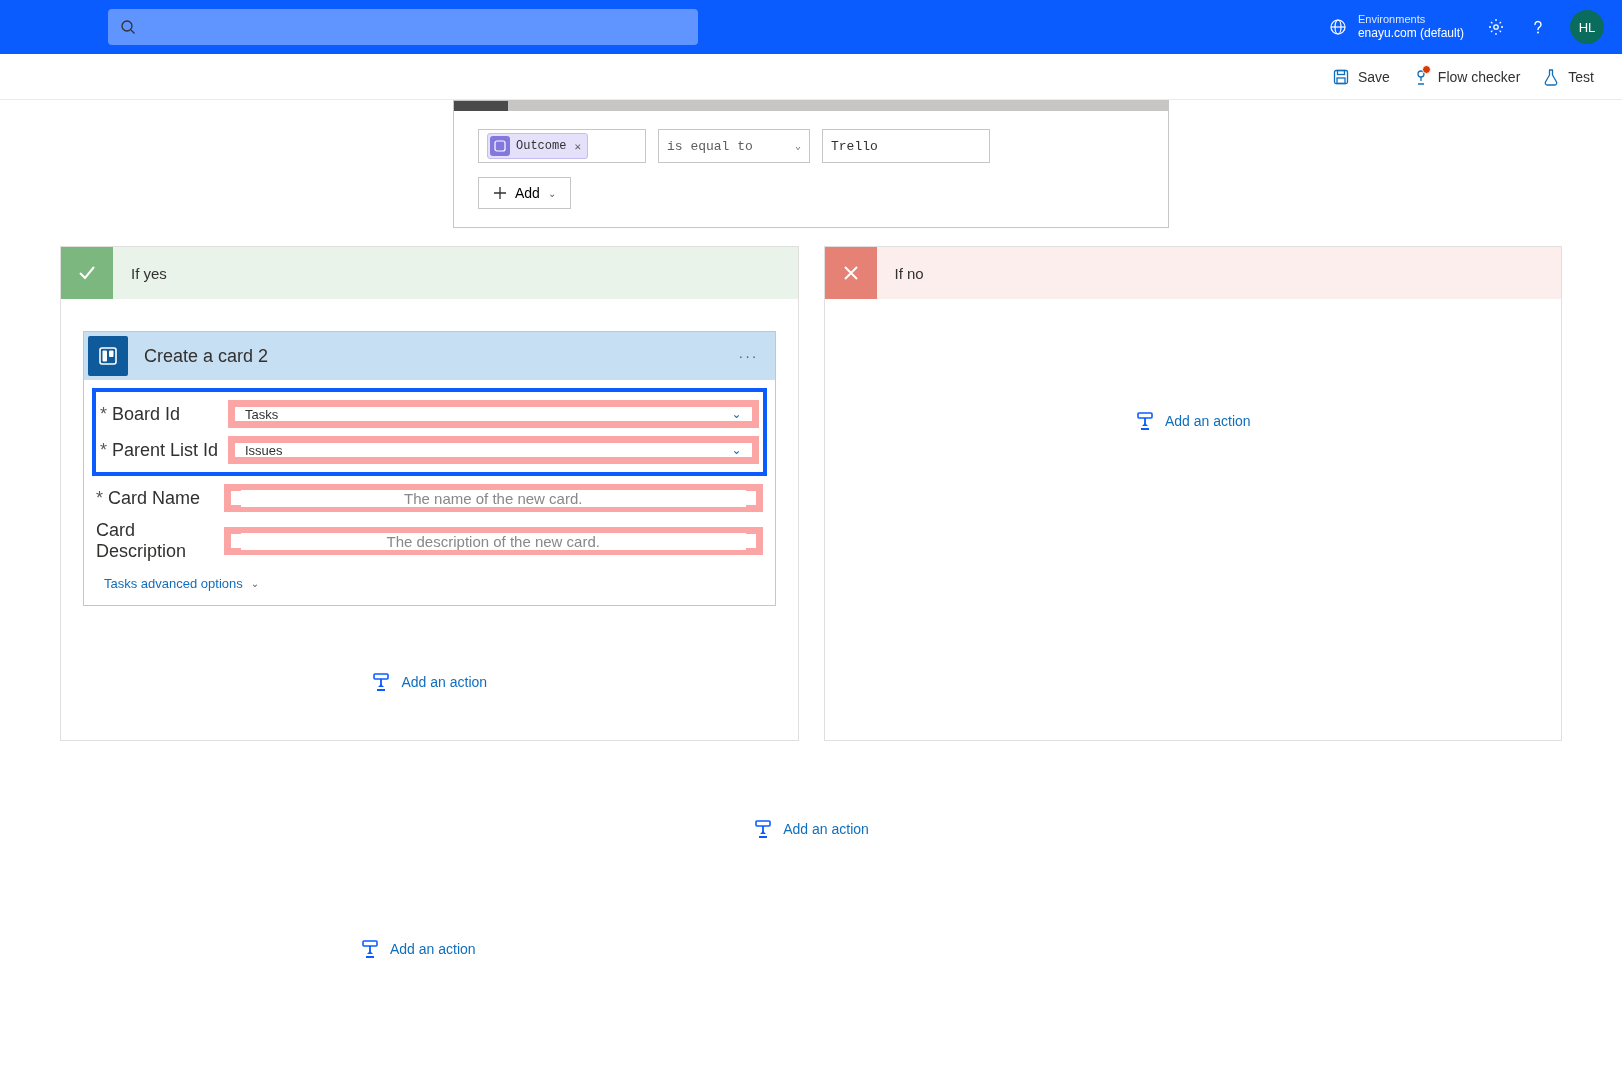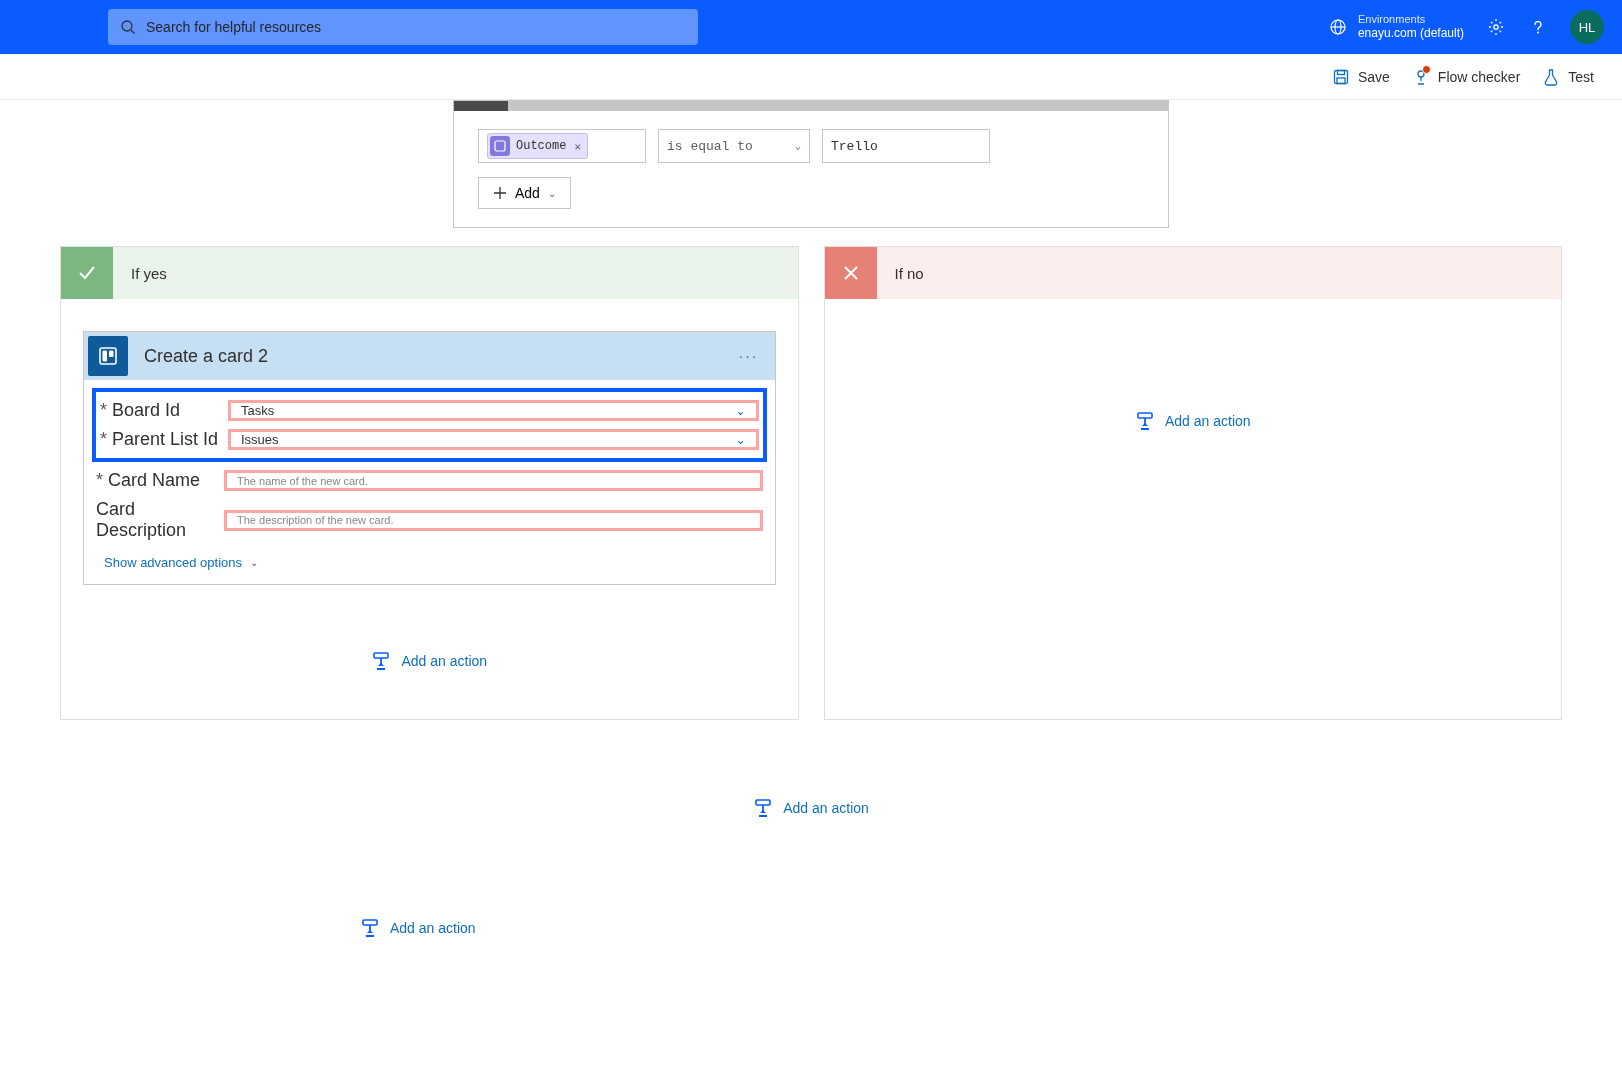--- a/index.html
+++ b/index.html
@@ -197,30 +197,30 @@
   .field-row {
     display:flex; align-items:center;
     padding: 4px 12px;
     position: relative;
     z-index: 1;
   }
   .field-label { width: 128px; font-size: 18px; color:#323130; }
   .field-label .req { color:#5a5a5a; }
   .field-input {
     flex: 1;
-    border: 3px solid #fca5a5;
-    height: 21px;
+    border: 7px solid #fca5a5;
+    height: 28px;
     display:flex; align-items:center;
     padding: 0 10px;
     font-size: 13px;
     background: #fff;
     position: relative;
   }
   .field-input input {
-    border:none; outline:none; width:100%; font-size:11px;
+    border:none; outline:none; width:100%; font-size:15px;text-align:center;
   }
   .field-input input::placeholder { color:#888; }
   .field-input .chev { position:absolute; right:10px; color:#106ebe; font-size:12px; }
   .highlight-wrap {
     border: 4px solid #0b5cff;
     margin: 0 8px 4px 8px;
     padding: 4px 0;
   }
   .highlight-wrap .field-row { padding: 4px 4px; }
   .adv-link {
@@ -265,21 +265,20 @@
 <body>
 
 <div class="top-header">
   <div class="search-wrap">
     <span class="search-icon">
       <svg width="16" height="16" viewBox="0 0 16 16" fill="none">
           <circle cx="7" cy="7" r="5" stroke="#323130" stroke-width="1.3"></circle>
           <line x1="11" y1="11" x2="14.5" y2="14.5" stroke="#323130" stroke-width="1.3"></line>
         </svg>
     </span>
-    <input type="text" placeholder="Search for helpful resources" style="">
   </div>
   <div class="header-right">
     <div class="env-block">
       <span>
         <svg width="20" height="20" viewBox="0 0 20 20" fill="none">
             <circle cx="10" cy="10" r="7" stroke="#fff" stroke-width="1.2"></circle>
             <ellipse cx="10" cy="10" rx="3" ry="7" stroke="#fff" stroke-width="1.2"></ellipse>
             <line x1="3" y1="10" x2="17" y2="10" stroke="#fff" stroke-width="1.2"></line>
           </svg>
       </span>
@@ -425,21 +424,21 @@
                 <input type="text" placeholder="The name of the new card." style="">
               </div>
             </div>
             <div class="field-row">
               <div class="field-label"><span>Card Description</span></div>
               <div class="field-input">
                 <input type="text" placeholder="The description of the new card." style="">
               </div>
             </div>
             <div class="adv-link">
-              <span>Show advanced options</span>
+              <span>Tasks advanced options</span>
               <span class="chev-down">⌄</span>
             </div>
           </div>
         </div>
 
         <div class="add-action">
           <span class="add-action-icon">
             <svg viewBox="0 0 20 20">
                 <rect x="3" y="2" width="14" height="5" rx="1" stroke="#0b5cff" stroke-width="1.6" fill="none"></rect>
                 <path d="M10 7v7M6 18h8" stroke="#0b5cff" stroke-width="1.8"></path>

